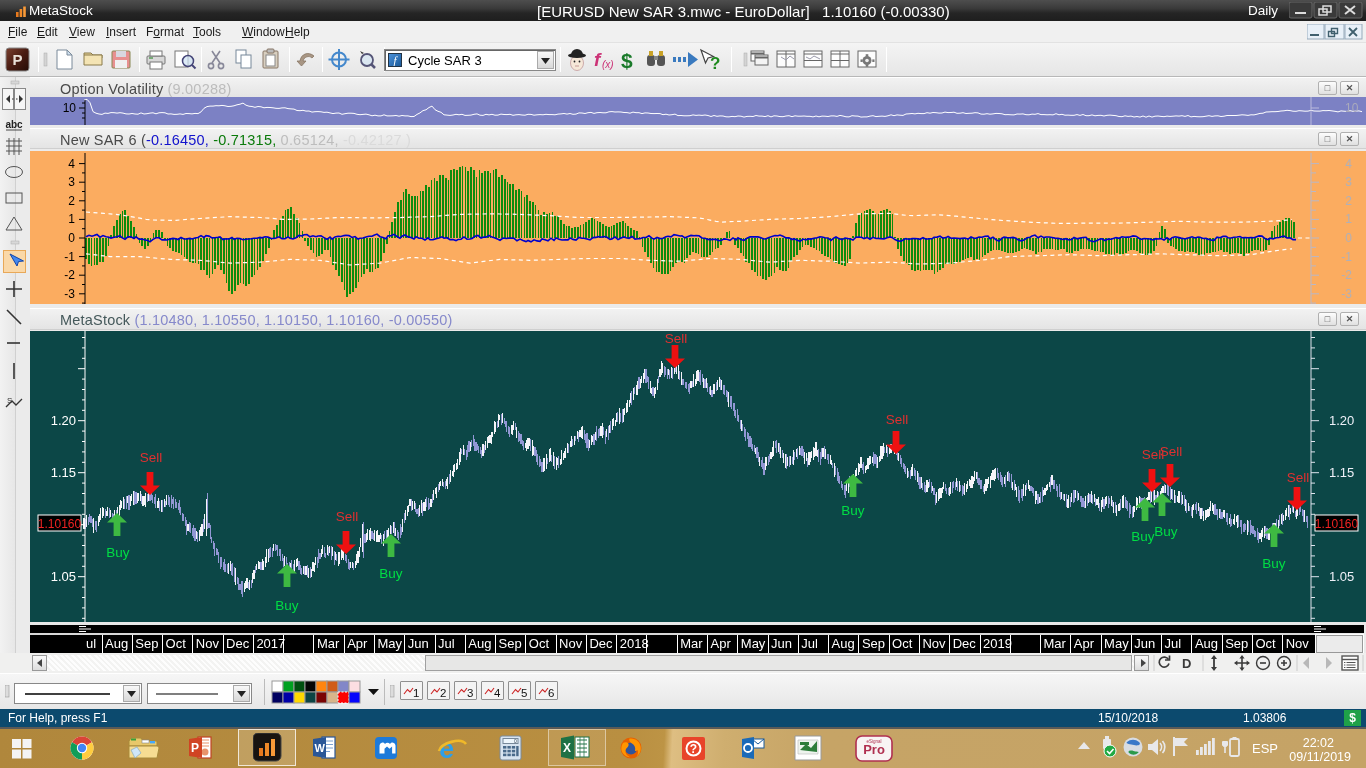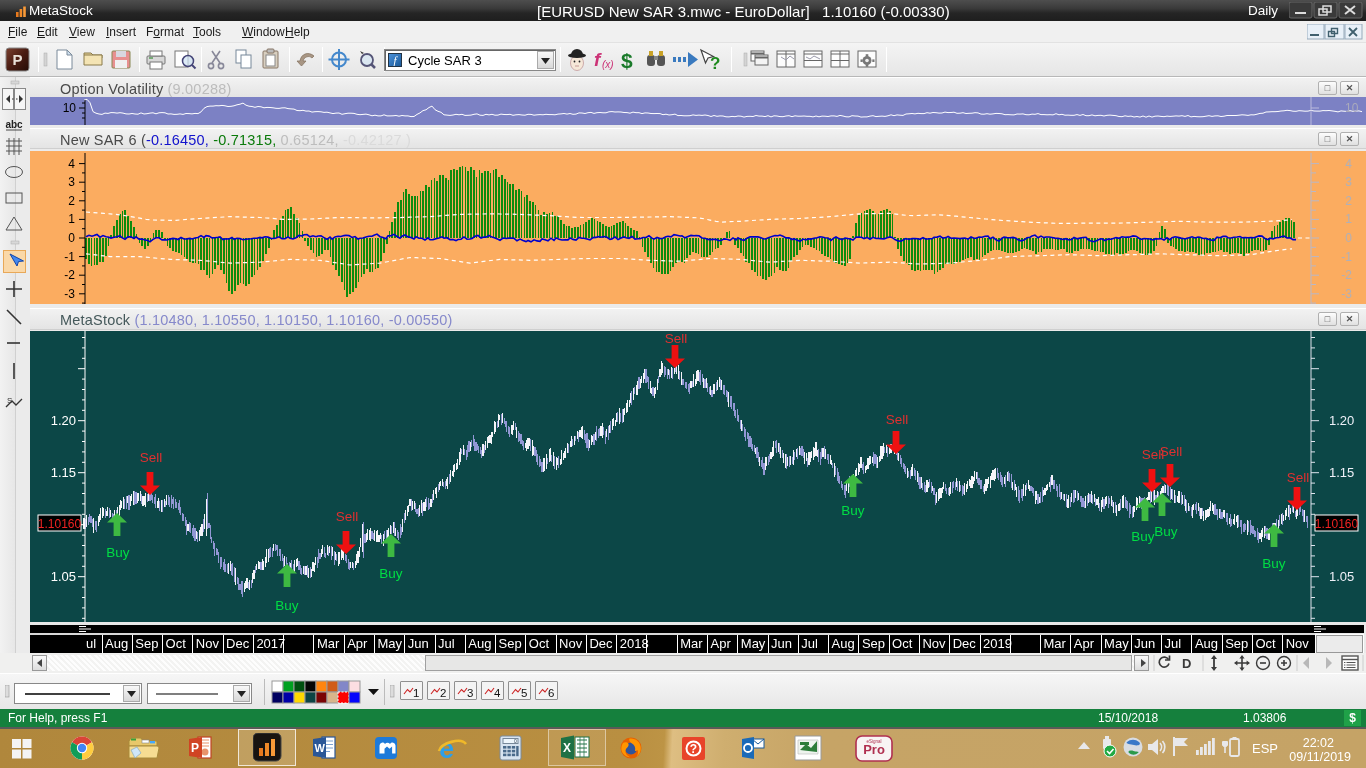--- a/index.html
+++ b/index.html
@@ -6,21 +6,21 @@
 .titlebar{left:0;top:0;width:1366px;height:21px;background:linear-gradient(180deg,#4e4e4e 0%,#3a3a3a 40%,#252525 62%,#1e1e1e 100%);color:#fff;font-size:13px}
 .menubar{left:0;top:21px;width:1366px;height:22px;background:#f0f0f0;font-size:12px;color:#1a1a1a;border-bottom:1px solid #e2e2e2}
 .menubar span{position:absolute;top:4px}
 .menubar u{text-decoration:underline}
 .toolbar{left:0;top:43px;width:1366px;height:34px;background:linear-gradient(180deg,#f4f4f4,#e6e6e6);border-bottom:1px solid #b8b8b8}
 .tsep{position:absolute;top:4px;width:1px;height:25px;background:#c8c8c8;border-right:1px solid #fff}
 .lefttb{left:0;top:77px;width:16px;height:596px;background:linear-gradient(90deg,#f2f2f2,#e7e7e7);border-right:1px solid #d0d0d0}
 .hdr{left:30px;width:1336px;height:21px;background:linear-gradient(180deg,#f2f2f2,#e4e4e4);font-size:14.5px;letter-spacing:.2px;border-top:1px solid #fff;border-bottom:1px solid #cfcfcf}
 .hdr .t{position:absolute;left:30px;top:3px;color:#4a4a4a}
 .hbtn{position:absolute;top:3px;width:19px;height:14px;background:linear-gradient(180deg,#fdfdfd,#e0e0e0);border:1px solid #b0b0b0;border-radius:2px;color:#555;font-size:9px;text-align:center;line-height:12px;font-weight:bold}
-.statusbar{left:0;top:709px;width:1366px;height:18px;background:#15803d;color:#fff;font-size:12px}
+.statusbar{left:0;top:709px;width:1366px;height:18px;background:#0c4a6e;color:#fff;font-size:12px}
 .taskbar{left:0;top:727px;width:1366px;height:41px;background:linear-gradient(93deg,#b0873c 0%,#b98f41 46%,#bd9445 48.6%,#debe82 49.2%,#cfae6f 53%,#c6a466 60%,#c5a366 100%)}
 .tbtn{position:absolute;top:2px;height:37px;border:1px solid rgba(255,255,255,.75);background:rgba(255,255,255,.18)}
 text{font-family:"Liberation Sans",sans-serif}
 </style></head><body>
 <div class="abs titlebar">
 <svg width="26" height="20" style="position:absolute;left:14px;top:4px">
       <rect x="2" y="8" width="2.6" height="5" fill="#e87a1e"></rect>
       <rect x="5.6" y="5" width="2.6" height="8" fill="#f08a28"></rect>
       <rect x="9.2" y="2.5" width="2.6" height="10.5" fill="#f89a38"></rect>
     </svg>

